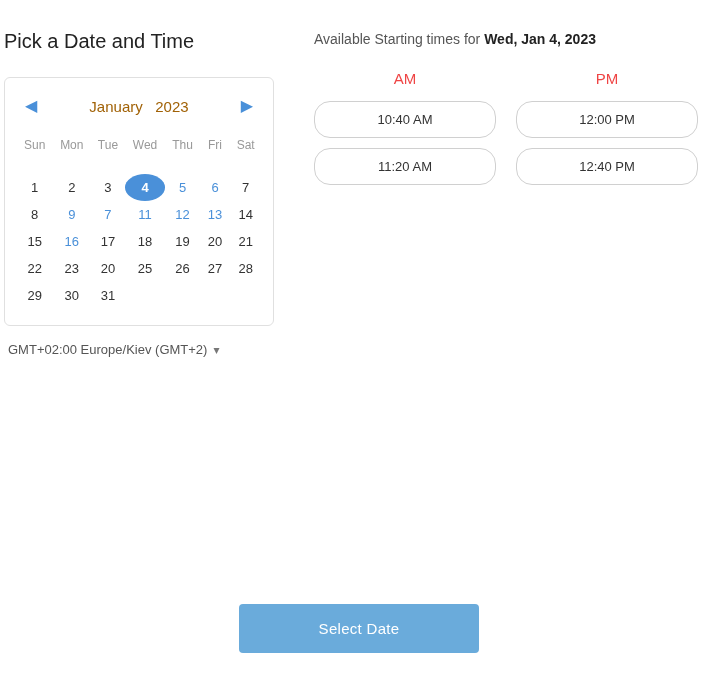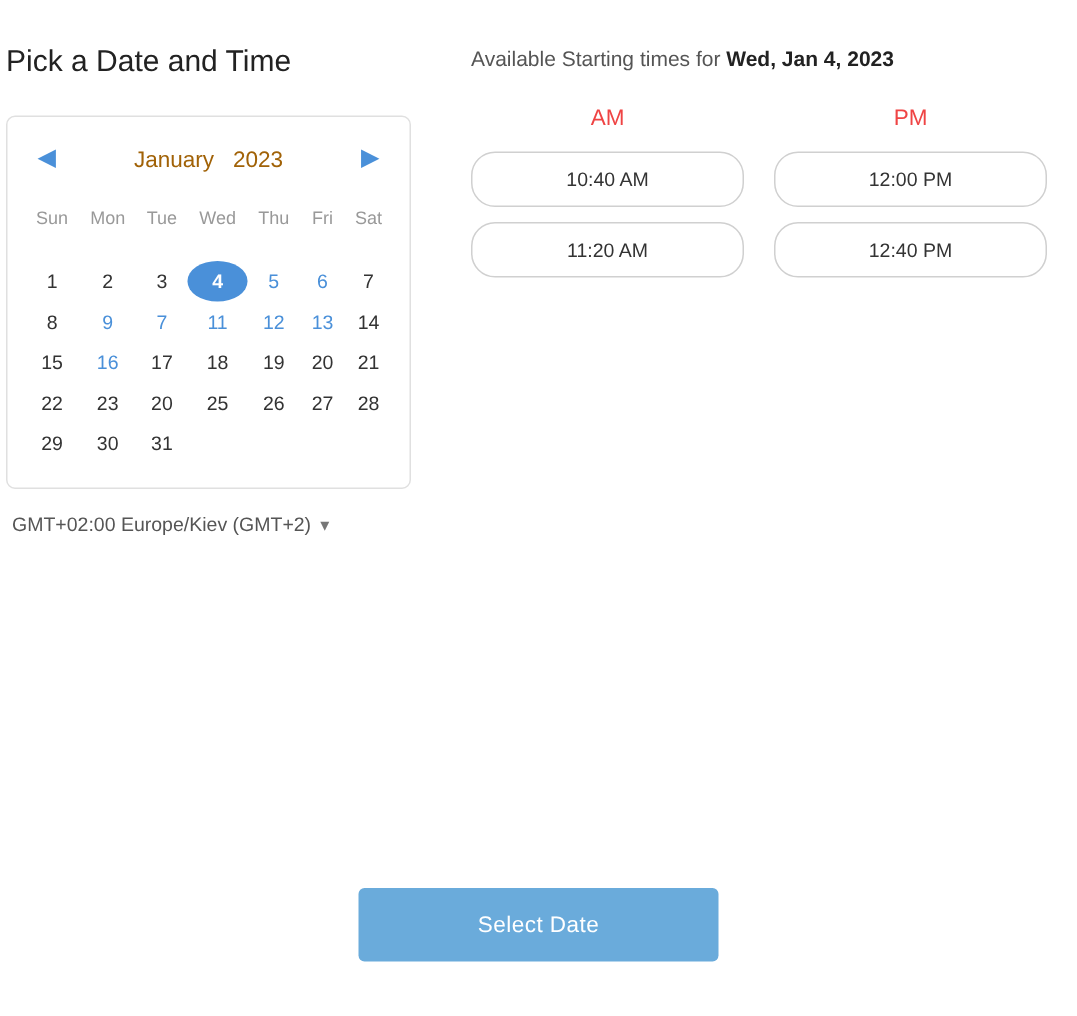--- a/index.html
+++ b/index.html
@@ -154,21 +154,21 @@
       text-align: center;
       font-size: 13px;
       color: #333;
       margin-bottom: 10px;
       cursor: pointer;
     }
 
     
     .footer {
       position: absolute;
-      bottom: 16px;
+      bottom: 4px;
       left: 0;
       right: 0;
       display: flex;
       justify-content: center;
       padding: 20px;
     }
 
     .select-date-btn {
       background: #6aabdb;
       color: #fff;

